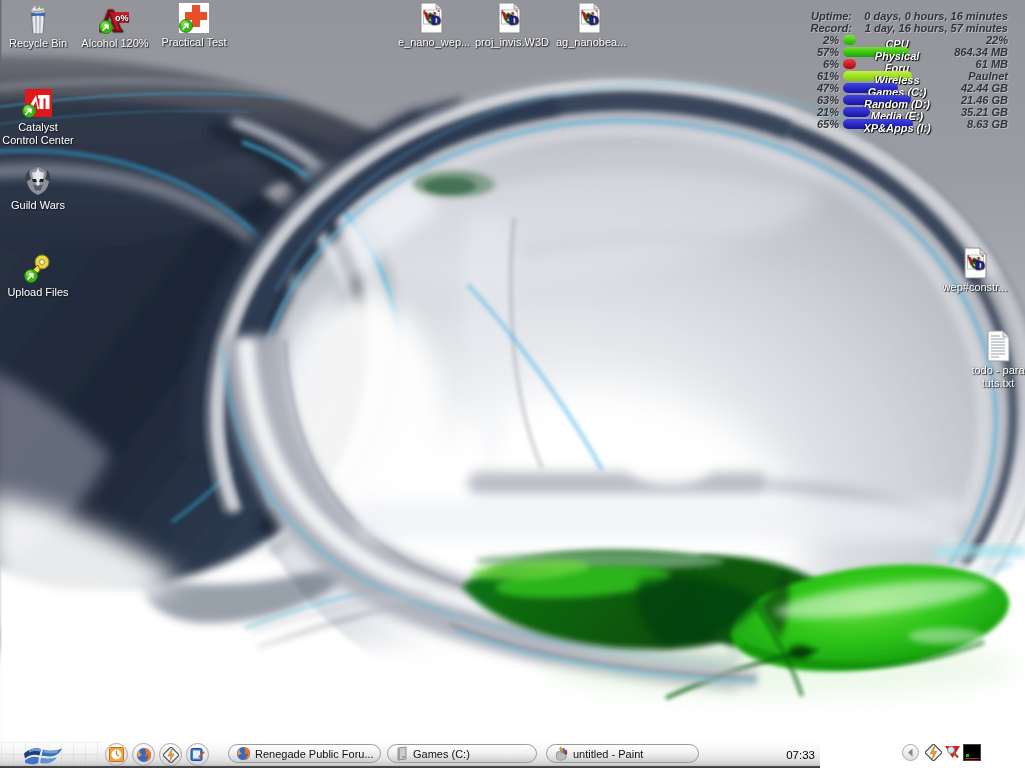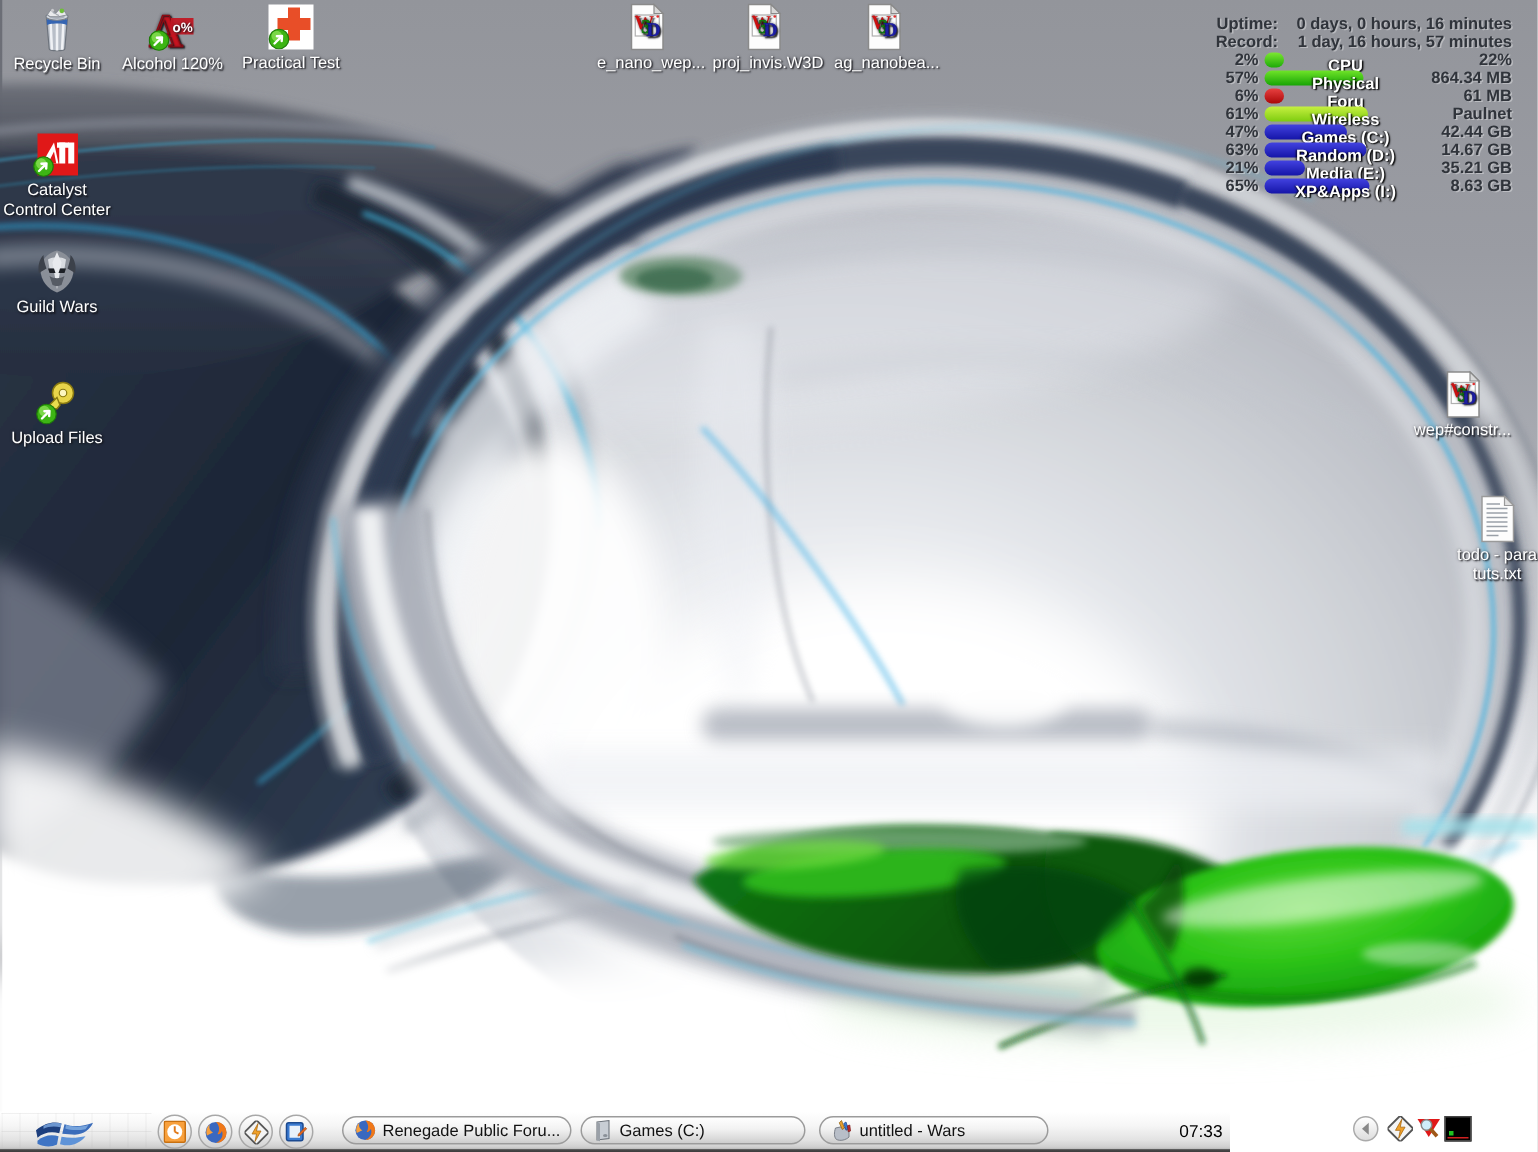--- a/index.html
+++ b/index.html
@@ -3,21 +3,21 @@
 <meta charset="utf-8">
 <style>
   html,body{margin:0;padding:0;width:1025px;height:768px;overflow:hidden;
     font-family:"Liberation Sans",sans-serif;}
   #desk{position:absolute;left:0;top:0;width:1025px;height:768px;background:#96989e;}
   #wall{position:absolute;left:0;top:0;}
   .dicon{position:absolute;text-align:center;color:#fff;font-size:11px;line-height:13px;
     text-shadow:1px 1px 1px rgba(20,20,25,.85), 0 0 2px rgba(20,20,25,.5);}
   .dicon .ig{display:block;margin:0 auto 2px auto;}
   #sysmon{position:absolute;left:780px;top:10px;width:232px;height:122px;
-    font-size:11px;font-weight:bold;color:#30343b;}
+    font-size:11px;font-weight:bold;color:#30343b;font-style:italic;}
   #sysmon .row{position:absolute;left:0;width:232px;height:12px;}
   #sysmon .pl{position:absolute;left:0;top:0;width:59px;text-align:right;
     text-shadow:1px 1px 0 rgba(255,255,255,.35);}
   #sysmon .pv{position:absolute;right:4px;top:0;width:150px;text-align:right;
     text-shadow:1px 1px 0 rgba(255,255,255,.35);}
   #sysmon .bar{position:absolute;left:63px;top:1px;height:10px;border-radius:5px;}
   #sysmon .bl{position:absolute;left:63px;top:4px;width:108px;text-align:center;color:#fff;
     text-shadow:1px 1px 1px #000, -1px 0 1px rgba(0,0,0,.6);}
   #taskbar{position:absolute;left:0;top:741px;width:820px;height:27px;
     background:linear-gradient(#ffffff,#f6f6f6 35%,#e3e3e3 70%,#cfcfcf 88%,#b9b9b9 93%,#4a4a4a 94%,#3c3c3c 100%);text-align:center;}
@@ -388,21 +388,21 @@
   <div class="row" style="top:72px">
       <span class="pl">47%</span>
     <span class="bar" style="width:55px;background:linear-gradient(#4242e0,#1515a8)"></span>
     <span class="bl">Games (C:)</span>
       <span class="pv">42.44 GB</span>
     </div>
   <div class="row" style="top:84px">
       <span class="pl">63%</span>
     <span class="bar" style="width:68px;background:linear-gradient(#4242e0,#1515a8)"></span>
     <span class="bl">Random (D:)</span>
-      <span class="pv">14.67 GB</span>
+      <span class="pv">21.46 GB</span>
     </div>
   <div class="row" style="top:96px">
       <span class="pl">21%</span>
     <span class="bar" style="width:27px;background:linear-gradient(#4242e0,#1515a8)"></span>
     <span class="bl">Media (E:)</span>
       <span class="pv">35.21 GB</span>
     </div>
   <div class="row" style="top:108px">
       <span class="pl">65%</span>
     <span class="bar" style="width:70px;background:linear-gradient(#4242e0,#1515a8)"></span>
@@ -467,21 +467,21 @@
     </svg>
     <span>Games (C:)</span>
   </div>
   <div class="pill" style="left:546px;width:153px">
     <svg class="ic" width="15" height="15" viewBox="0 0 15 15">
       <path d="M 3,6 C 2,9 2,12 3.5,13.5 C 6,15 10,14 12,12 L 12,8 L 8,5 Z" fill="#b8bec8" stroke="#707680" stroke-width=".6"></path>
       <path d="M 7,1 L 9,6 L 7.5,7 L 5.5,2.5 Z" fill="#e8a030" stroke="#906010" stroke-width=".5"></path>
       <path d="M 10,2 L 11.5,6.5 L 10,7.5 L 8.5,3 Z" fill="#3a7ad0" stroke="#1c4a90" stroke-width=".5"></path>
       <path d="M 12.5,4 L 13,8 L 11.5,8.5 L 11,4.5 Z" fill="#c03030" stroke="#801818" stroke-width=".5"></path>
     </svg>
-    <span>untitled - Wars</span>
+    <span>untitled - Paint</span>
   </div>
 
   <div style="position:absolute;left:902px;top:3px;width:17px;height:17px;border-radius:50%;border:1px solid #aaa;background:linear-gradient(#fff,#ddd);box-sizing:border-box">
     <svg width="15" height="15" viewBox="0 0 15 15">
         <path d="M 9.5,3.5 L 5,7.5 L 9.5,11.5 Z" fill="#888"></path>
       </svg>
   </div>
   <div style="position:absolute;left:925px;top:3px">
     <svg width="17" height="17" viewBox="0 0 16 16">
       <rect x="2.2" y="2.2" width="11.6" height="11.6" fill="#f4f4f4" stroke="#555" stroke-width="1.2" transform="rotate(45 8 8)"></rect>

